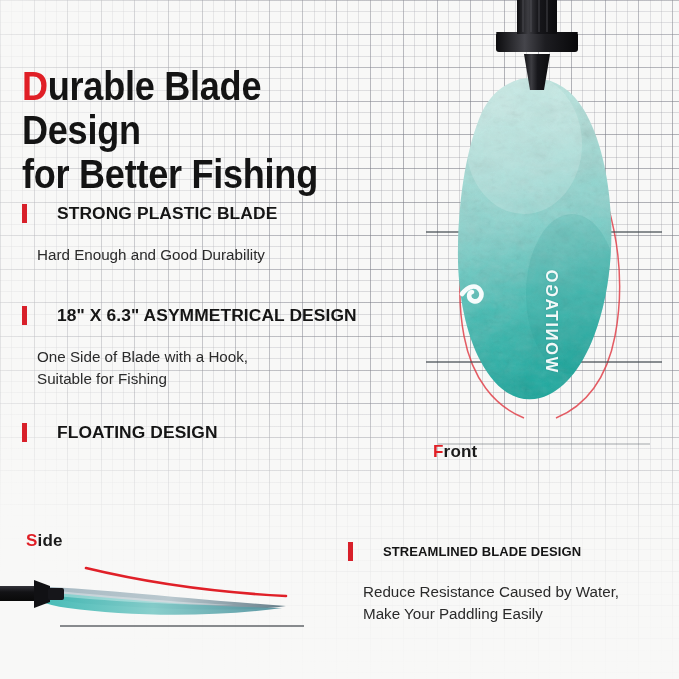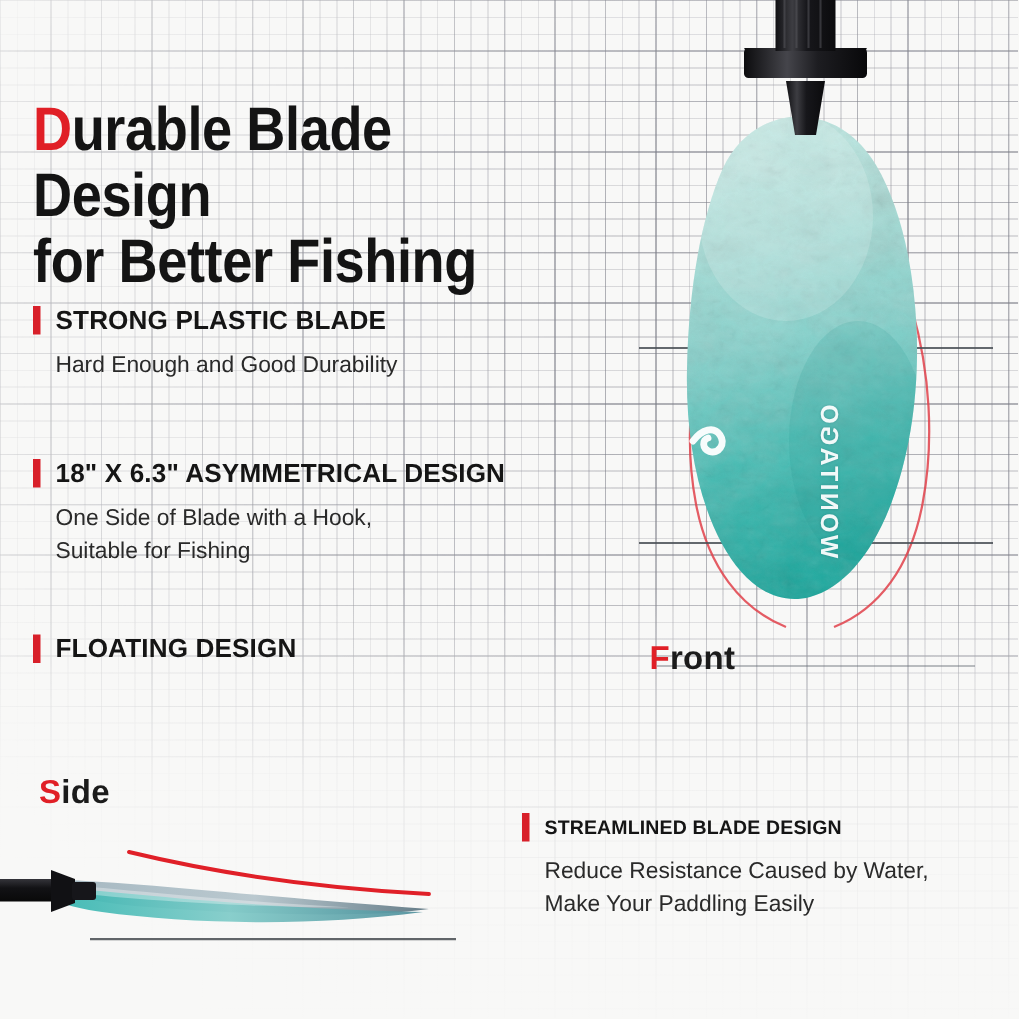--- a/index.html
+++ b/index.html
@@ -90,43 +90,45 @@
     height: 19px;
     background: #d8202a;
     flex: 0 0 auto;
   }
   .feature-title {
     font-size: 17.4px;
     font-weight: 700;
     color: #151515;
     letter-spacing: .1px;
     white-space: nowrap;
+    margin-left: 20px;
   }
   .feature-desc {
-    margin: 9px 0 0 15px;
+    margin: 20px 0 0 15px;
     font-size: 15.2px;
     line-height: 1.45;
     color: #2a2a2a;
     font-weight: 400;
     white-space: pre-line;
   }
 
   #feature-0 { left: 22px; top: 203px; }
   #feature-1 { left: 22px; top: 305px; }
   #feature-2 { left: 22px; top: 422px; text-align: center; }
   #feature-3 { left: 348px; top: 542px; width: 330px; }
   #feature-3 .feature-title { font-size: 13px; }
 
   
   .view-label {
     position: absolute;
-    font-size: 22px;
+    font-size: 17px;
     font-weight: 700;
     color: #1b1b1b;
     letter-spacing: .2px;
+    margin-top: 16px;
   }
   .view-label .cap { color: #e01f26; }
   #label-front { left: 433px; top: 426px; }
   #label-side  { left: 26px;  top: 515px; }
 
   
   #front-view {
     position: absolute;
     left: 404px;
     top: -6px;

